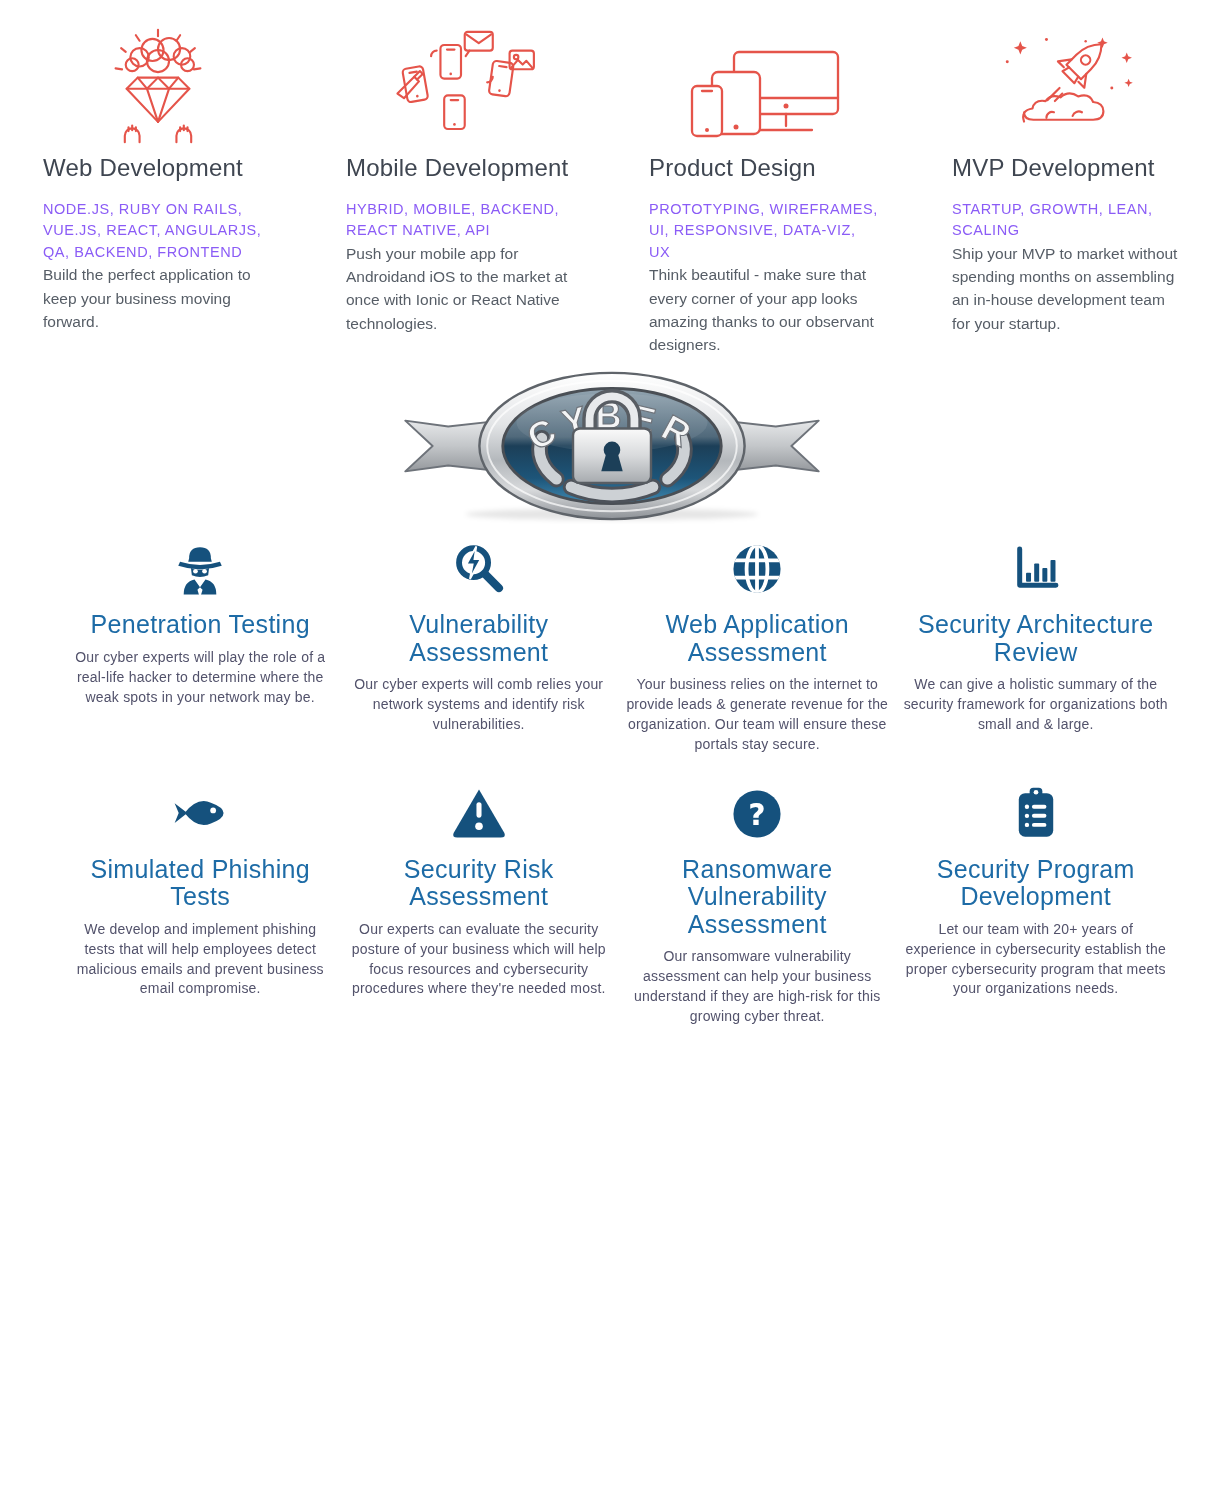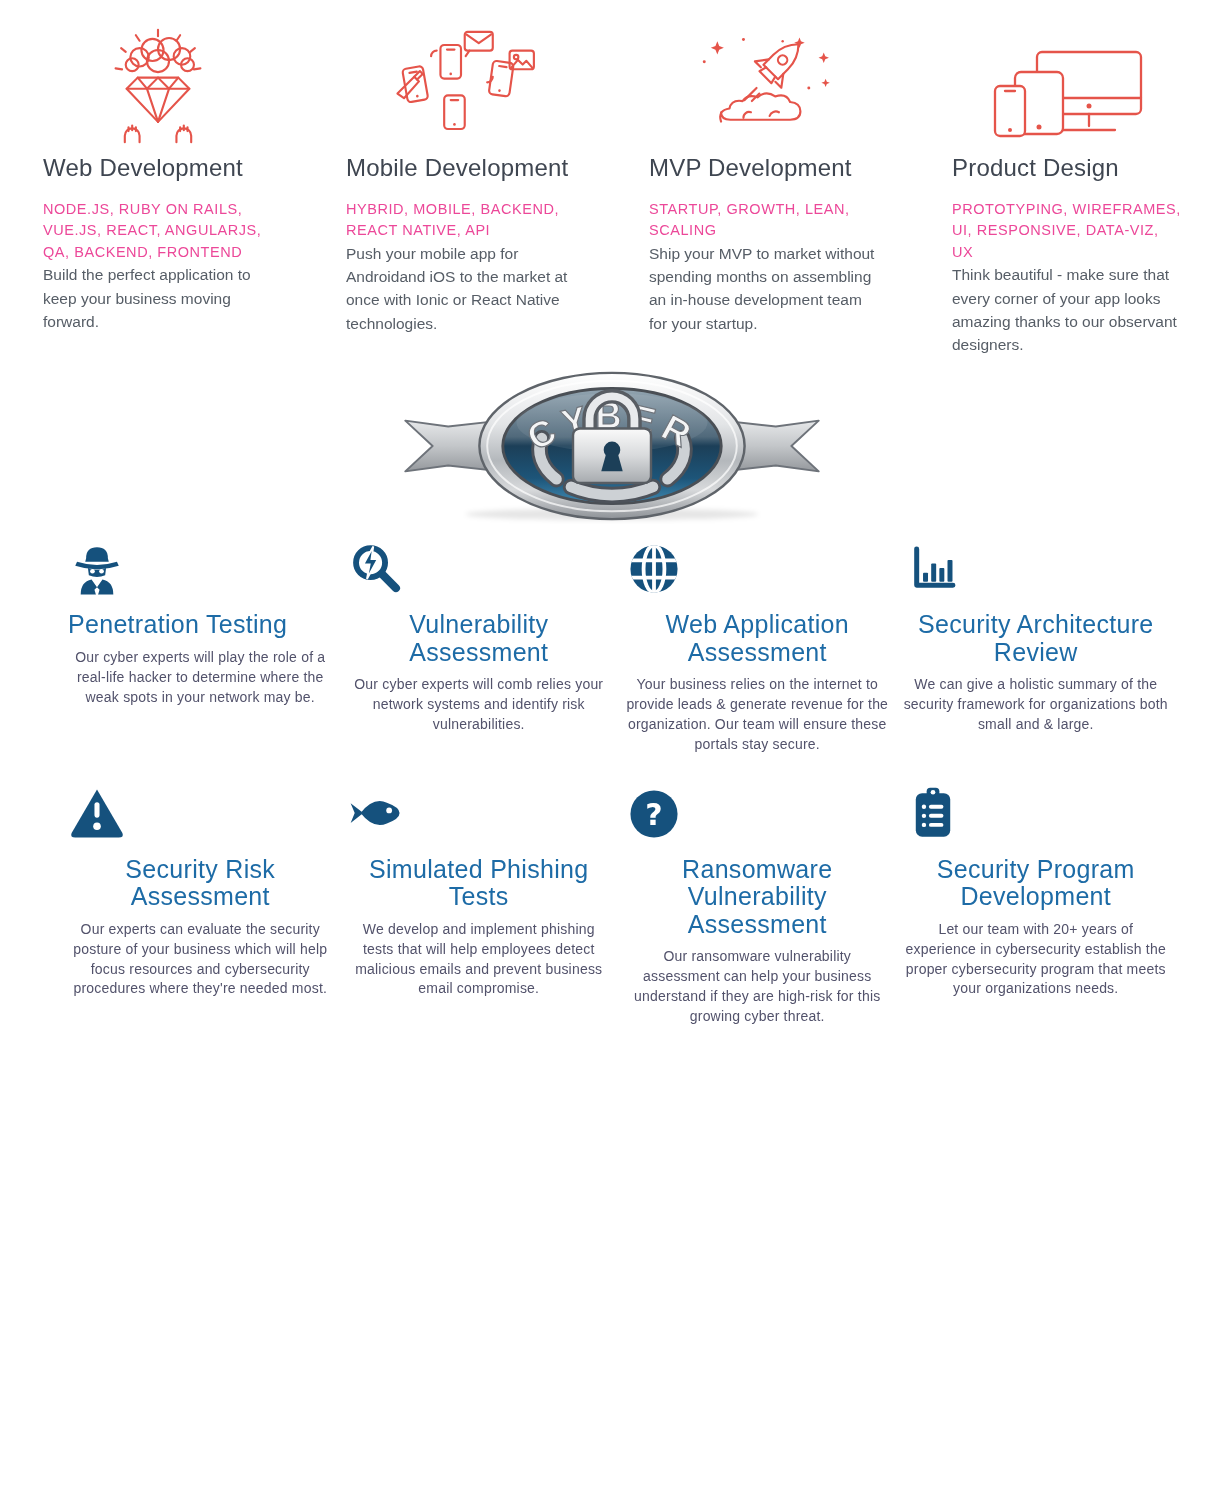--- a/index.html
+++ b/index.html
@@ -4,35 +4,35 @@
 <style>
   html,body{margin:0;padding:0;background:#ffffff;}
   body{width:1224px;font-family:"Liberation Sans",sans-serif;-webkit-font-smoothing:antialiased;}
   .page{width:1224px;min-height:1500px;background:#fff;overflow:hidden;}
 
   
   .dev-grid{display:grid;grid-template-columns:repeat(4,1fr);column-gap:74px;padding:26px 43px 0 43px;}
   .dev-card{min-width:0;}
   .dev-icon{height:118px;display:flex;align-items:flex-end;justify-content:center;margin-bottom:8px;}
   .dev-title{font-size:24px;font-weight:500;color:#3f4651;margin:10px 0 0 0;letter-spacing:.2px;}
-  .dev-tags{margin-top:17px;font-size:14.5px;line-height:1.48;color:#ec4899;letter-spacing:.55px;text-transform:uppercase;}
+  .dev-tags{margin-top:17px;font-size:14.5px;line-height:1.48;color:#8b5cf6;letter-spacing:.55px;text-transform:uppercase;}
   .dev-desc{font-size:15.5px;line-height:1.5;color:#565d66;}
 
   
   .ric{stroke:#e5544a;fill:none;stroke-width:2.3;stroke-linecap:round;stroke-linejoin:round;}
   .ric-f{fill:#e5544a;stroke:none;}
   .ric-w{stroke:#e5544a;fill:#ffffff;stroke-width:2.3;stroke-linecap:round;stroke-linejoin:round;}
 
   
   .badge-wrap{display:flex;justify-content:center;margin-top:12px;}
 
   
   .cyber-grid{display:grid;grid-template-columns:repeat(4,1fr);column-gap:14px;row-gap:30px;
               padding:16px 56px 60px 68px;text-align:center;}
-  .cyber-card{display:flex;flex-direction:column;align-items:flex-start;min-width:0;}
+  .cyber-card{display:flex;flex-direction:column;align-items:center;min-width:0;}
   .cyber-icon{width:58px;height:58px;margin-bottom:13px;}
   .cyber-title{font-size:25px;font-weight:500;color:#1d6ba6;line-height:1.1;margin:0 0 9px 0;letter-spacing:.3px;}
   .cyber-desc{font-size:14px;line-height:1.42;color:#52526b;letter-spacing:.2px;max-width:278px;}
 
   .bic{fill:#15517d;}
   .bic-w{fill:#ffffff;}
   .bic-n{fill:none;stroke:#15517d;}
 </style>
 </head>
 <body>
@@ -114,20 +114,44 @@
           </g>
         </svg>
       </div>
       <h2 class="dev-title">Mobile Development</h2>
       <div class="dev-tags">HYBRID, MOBILE, BACKEND, REACT NATIVE, API</div>
       <div class="dev-desc">Push your mobile app for Androidand iOS to the market at once with Ionic or React Native technologies.</div>
     </div>
 
     <div class="dev-card">
       <div class="dev-icon">
+        <svg width="160" height="100" viewBox="0 0 160 100">
+          <rect x="50" y="8" width="104" height="62" rx="5" class="ric-w"></rect>
+          <g class="ric">
+            <path d="M50 54 H154"></path>
+              <path d="M102 70 V82"></path>
+              <path d="M76 86 H128"></path>
+          </g>
+          <circle cx="102" cy="62" r="2.5" class="ric-f"></circle>
+          <rect x="28" y="28" width="48" height="62" rx="6" class="ric-w"></rect>
+          <circle cx="52" cy="83" r="2.5" class="ric-f"></circle>
+          <rect x="8" y="42" width="30" height="50" rx="5" class="ric-w"></rect>
+          <g class="ric">
+              <path d="M18 47 h10"></path>
+            </g>
+          <circle cx="23" cy="86" r="2" class="ric-f"></circle>
+        </svg>
+      </div>
+      <h2 class="dev-title">Product Design</h2>
+      <div class="dev-tags">PROTOTYPING, WIREFRAMES, UI, RESPONSIVE, DATA-VIZ, UX</div>
+      <div class="dev-desc">Think beautiful - make sure that every corner of your app looks amazing thanks to our observant designers.</div>
+    </div>
+
+    <div class="dev-card">
+      <div class="dev-icon">
         <svg width="150" height="112" viewBox="0 0 160 120">
           <path class="ric-f" d="M30 10 l2 5 5 2 -5 2 -2 5 -2 -5 -5 -2 5 -2 z"></path>
           <path class="ric-f" d="M118 6 l1.6 4 4 1.6 -4 1.6 -1.6 4 -1.6 -4 -4 -1.6 4 -1.6 z"></path>
           <path class="ric-f" d="M144 22 l1.6 4 4 1.6 -4 1.6 -1.6 4 -1.6 -4 -4 -1.6 4 -1.6 z"></path>
           <path class="ric-f" d="M146 50 l1.3 3.2 3.2 1.3 -3.2 1.3 -1.3 3.2 -1.3 -3.2 -3.2 -1.3 3.2 -1.3 z"></path>
           <circle cx="58" cy="8" r="1.6" class="ric-f"></circle>
             <circle cx="16" cy="32" r="1.6" class="ric-f"></circle>
           <circle cx="128" cy="60" r="1.6" class="ric-f"></circle>
             <circle cx="100" cy="10" r="1.3" class="ric-f"></circle>
           <g class="ric" transform="rotate(45 95 35)">
@@ -142,44 +166,20 @@
               <path d="M75 66 l-8 8"></path>
             <path d="M34 96 q-4 -12 9 -14 q2 -10 14 -8 q6 -8 16 -4 q9 -8 19 -1 q12 -4 16 6 q11 1 11 10 q0 9 -11 9 H44 q-10 0 -10 -8"></path>
             <path d="M58 92 a6 6 0 0 1 8 -6"></path>
               <path d="M86 90 a7 7 0 0 1 10 -4"></path>
           </g>
         </svg>
       </div>
       <h2 class="dev-title">MVP Development</h2>
       <div class="dev-tags">STARTUP, GROWTH, LEAN, SCALING</div>
       <div class="dev-desc">Ship your MVP to market without spending months on assembling an in-house development team for your startup.</div>
-    </div>
-
-    <div class="dev-card">
-      <div class="dev-icon">
-        <svg width="160" height="100" viewBox="0 0 160 100">
-          <rect x="50" y="8" width="104" height="62" rx="5" class="ric-w"></rect>
-          <g class="ric">
-            <path d="M50 54 H154"></path>
-              <path d="M102 70 V82"></path>
-              <path d="M76 86 H128"></path>
-          </g>
-          <circle cx="102" cy="62" r="2.5" class="ric-f"></circle>
-          <rect x="28" y="28" width="48" height="62" rx="6" class="ric-w"></rect>
-          <circle cx="52" cy="83" r="2.5" class="ric-f"></circle>
-          <rect x="8" y="42" width="30" height="50" rx="5" class="ric-w"></rect>
-          <g class="ric">
-              <path d="M18 47 h10"></path>
-            </g>
-          <circle cx="23" cy="86" r="2" class="ric-f"></circle>
-        </svg>
-      </div>
-      <h2 class="dev-title">Product Design</h2>
-      <div class="dev-tags">PROTOTYPING, WIREFRAMES, UI, RESPONSIVE, DATA-VIZ, UX</div>
-      <div class="dev-desc">Think beautiful - make sure that every corner of your app looks amazing thanks to our observant designers.</div>
     </div>
   </section>
 
   <div class="badge-wrap">
     <svg width="430" height="156" viewBox="0 0 440 160">
       <defs>
         <linearGradient id="gWing" x1="0" y1="0" x2="0" y2="1">
           <stop offset="0" stop-color="#f4f5f6"></stop>
             <stop offset=".5" stop-color="#c3c6c9"></stop>
             <stop offset="1" stop-color="#83878c"></stop>
@@ -289,36 +289,36 @@
         <rect class="bic" x="30" y="26" width="5.5" height="20" rx="1"></rect>
         <rect class="bic" x="39" y="31" width="5.5" height="15" rx="1"></rect>
         <rect class="bic" x="48" y="22" width="5.5" height="24" rx="1"></rect>
       </svg>
       <h3 class="cyber-title">Security Architecture Review</h3>
       <div class="cyber-desc">We can give a holistic summary of the security framework for organizations both small and &amp; large.</div>
     </div>
 
     <div class="cyber-card">
       <svg class="cyber-icon" viewBox="0 0 64 64">
+        <path class="bic" d="M18 31 L4 20 L8.5 31 L4 42 Z"></path>
+        <path class="bic" d="M15 31 Q29 13 44 19.5 Q58 24.5 58 31 Q58 37.5 44 42.5 Q29 49 15 31 Z"></path>
+        <circle class="bic-w" cx="46.5" cy="28" r="3.2"></circle>
+      </svg>
+      <h3 class="cyber-title">Simulated Phishing Tests</h3>
+      <div class="cyber-desc">We develop and implement phishing tests that will help employees detect malicious emails and prevent business email compromise.</div>
+    </div>
+
+    <div class="cyber-card">
+      <svg class="cyber-icon" viewBox="0 0 64 64">
         <path class="bic" d="M32 5 L60 53 Q62 58 56 58 H8 Q2 58 4 53 Z"></path>
         <rect class="bic-w" x="29.2" y="19" width="5.6" height="17" rx="2.8"></rect>
         <circle class="bic-w" cx="32" cy="45.5" r="4.2"></circle>
       </svg>
       <h3 class="cyber-title">Security Risk Assessment</h3>
       <div class="cyber-desc">Our experts can evaluate the security posture of your business which will help focus resources and cybersecurity procedures where they're needed most.</div>
-    </div>
-
-    <div class="cyber-card">
-      <svg class="cyber-icon" viewBox="0 0 64 64">
-        <path class="bic" d="M18 31 L4 20 L8.5 31 L4 42 Z"></path>
-        <path class="bic" d="M15 31 Q29 13 44 19.5 Q58 24.5 58 31 Q58 37.5 44 42.5 Q29 49 15 31 Z"></path>
-        <circle class="bic-w" cx="46.5" cy="28" r="3.2"></circle>
-      </svg>
-      <h3 class="cyber-title">Simulated Phishing Tests</h3>
-      <div class="cyber-desc">We develop and implement phishing tests that will help employees detect malicious emails and prevent business email compromise.</div>
     </div>
 
     <div class="cyber-card">
       <svg class="cyber-icon" viewBox="0 0 64 64">
         <circle class="bic" cx="32" cy="32" r="26"></circle>
         <text x="32" y="44" text-anchor="middle" font-family="DejaVu Sans, sans-serif" font-weight="700" font-size="33" fill="#ffffff">?</text>
       </svg>
       <h3 class="cyber-title">Ransomware Vulnerability Assessment</h3>
       <div class="cyber-desc">Our ransomware vulnerability assessment can help your business understand if they are high-risk for this growing cyber threat.</div>
     </div>

